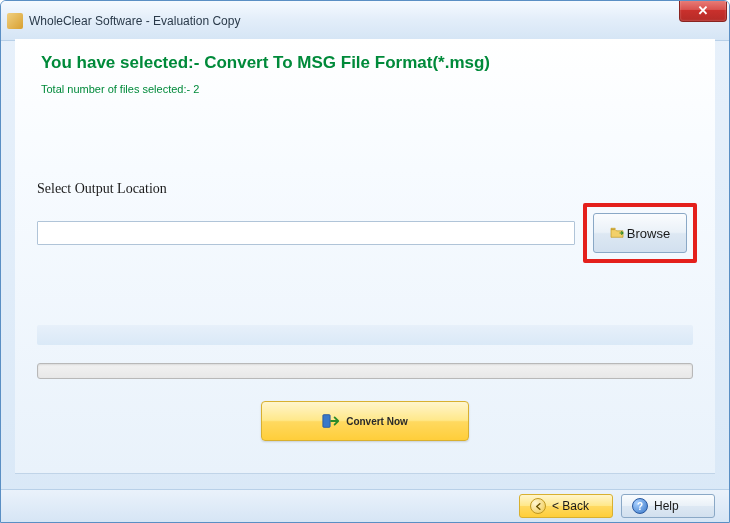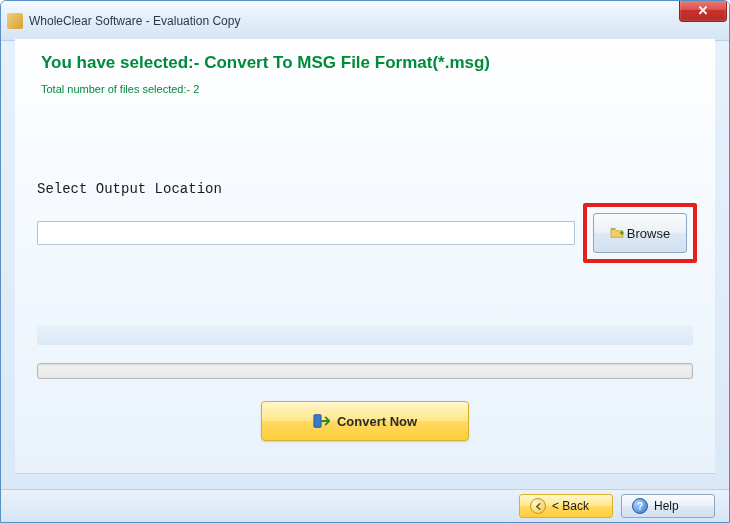--- a/index.html
+++ b/index.html
@@ -77,21 +77,21 @@
 .info-line2 {
   color: #008a3a;
   font-weight: normal;
   font-size: 11px;
   margin: 8px 0 0 26px;
 }
 .select-label {
   color: #1a1a1a;
   font-size: 14px;
   margin: 86px 0 6px 22px;
-  font-family: Liberation Mono, monospace;
+  font-family: Liberation Serif, serif;
 }
 .output-row {
   display: flex;
   align-items: center;
   padding: 0 18px 0 22px;
   gap: 8px;
 }
 .output-input {
   flex: 1;
   height: 24px;
@@ -146,21 +146,21 @@
 .convert-btn {
   width: 208px;
   height: 40px;
   background: linear-gradient(to bottom, #fff5cc 0%, #ffe88a 48%, #ffd960 52%, #ffce3a 100%);
   border: 1px solid #d8b030;
   border-radius: 4px;
   display: flex;
   align-items: center;
   justify-content: center;
   gap: 6px;
-  font-size: 13px;
+  font-size: 10px;
   font-weight: bold;
   color: #2a2a2a;
   cursor: pointer;
   box-shadow: 0 1px 2px rgba(0,0,0,0.15);
 }
 .convert-icon {
   width: 18px; height: 18px;
   display: inline-flex;
 }
 .footer {

